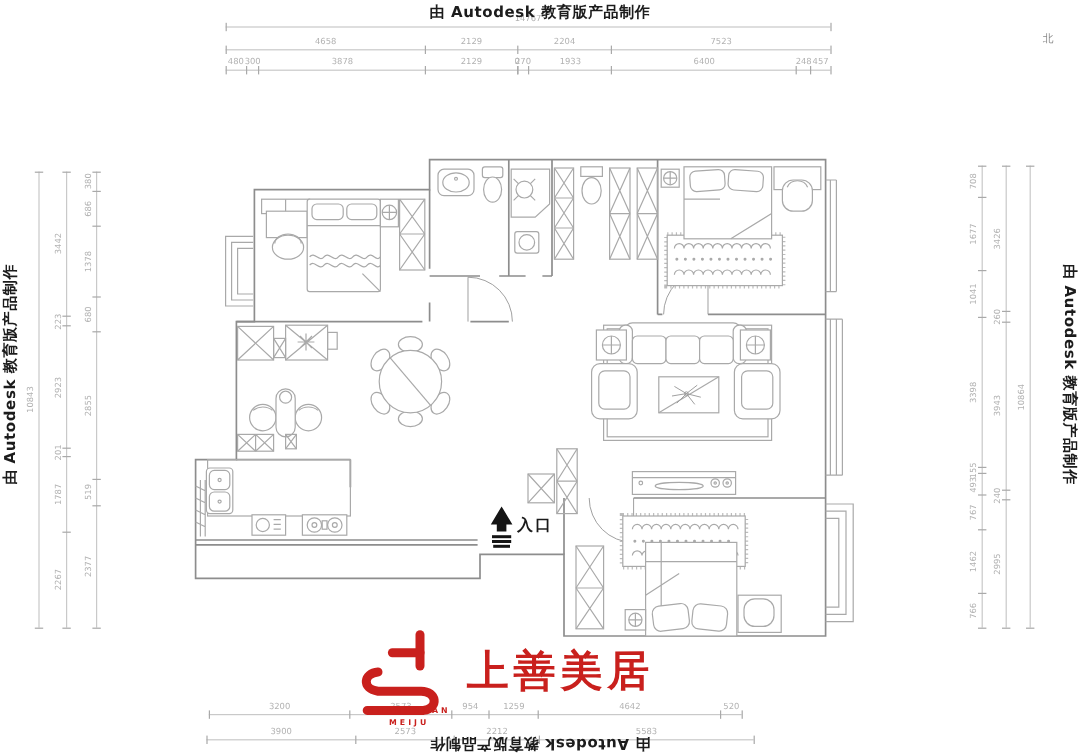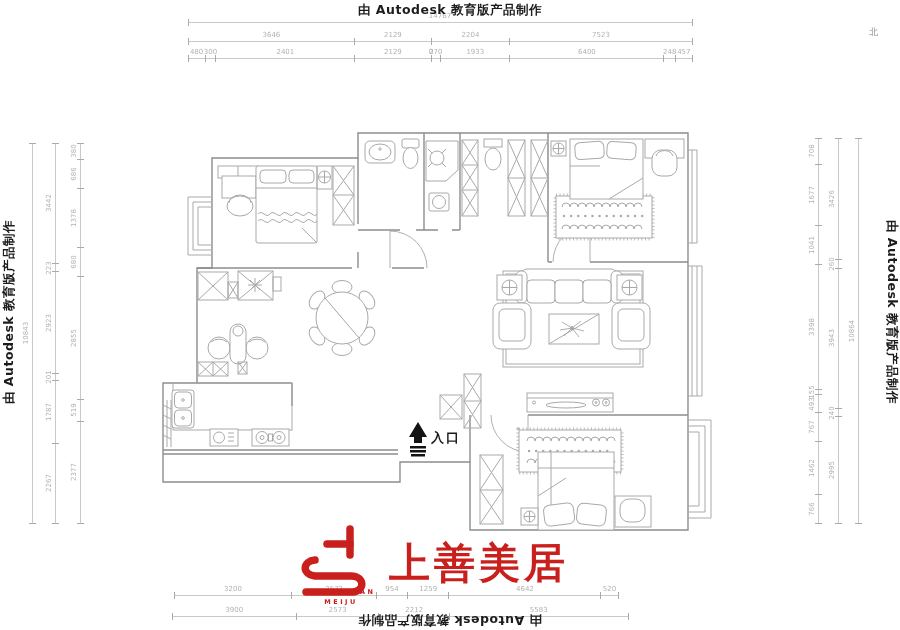--- a/index.html
+++ b/index.html
@@ -9,21 +9,21 @@
             white-space:nowrap;letter-spacing:.5px;z-index:3;}
   .north{position:absolute;left:869px;top:26px;font-size:9px;color:#8a8a8a;z-index:3;}
   .entrance-label{position:absolute;left:431px;top:429px;font-size:13px;color:#1a1a1a;
                   letter-spacing:2px;font-weight:600;z-index:3;}
   .dim-chain{position:absolute;left:0;top:0;z-index:1;}
   .dim-line{position:absolute;background:#c9c9c9;}
   .dim-tick{position:absolute;background:#a9a9a9;}
   .dim-label{position:absolute;font-size:7px;line-height:1;color:#b2b2b2;white-space:nowrap;
              transform:translate(-50%,-50%);}
   .dim-label.v{transform:translate(-50%,-50%) rotate(-90deg);}
-  .logo-cn{position:absolute;left:389px;top:541px;font-size:41px;font-weight:bold;
+  .logo-cn{position:absolute;left:389px;top:541px;font-size:35px;font-weight:bold;
            letter-spacing:4px;color:var(--logo-red,#c9201d);z-index:5;line-height:1.1;}
   .logo-en{position:absolute;transform:translateX(-50%);font-size:6.5px;font-weight:bold;
            letter-spacing:2.5px;color:var(--logo-red,#c9201d);z-index:5;}
   svg .w{stroke:#8d8d8d;stroke-width:1.4;fill:none;}
   svg .f{stroke:#a9a9a9;stroke-width:1;fill:none;}
   svg .ff{stroke:#a9a9a9;stroke-width:1;fill:#ffffff;}
   svg .d{stroke:#9c9c9c;stroke-width:.8;fill:none;}
   svg .fr{stroke:#bcbcbc;stroke-width:5;stroke-dasharray:1 2.6;fill:none;}
   svg .dots{stroke:#aaaaaa;stroke-width:2.4;stroke-dasharray:0.1 7;stroke-linecap:round;fill:none;}
   svg .blk{fill:#141414;stroke:none;}
@@ -263,41 +263,41 @@
       <div class="dim-tick" style="left: 691.5px; top: 19px; width: 1px; height: 7px;"></div>
       <div class="dim-label" style="left: 440px; top: 16px;">14767</div>
     </div>
     <div class="dim-chain">
       <div class="dim-line" style="left: 188px; top: 41px; width: 504px; height: 1px;"></div>
       <div class="dim-tick" style="left: 187.5px; top: 38px; width: 1px; height: 7px;"></div>
       <div class="dim-tick" style="left: 354.283px; top: 38px; width: 1px; height: 7px;"></div>
       <div class="dim-tick" style="left: 430.513px; top: 38px; width: 1px; height: 7px;"></div>
       <div class="dim-tick" style="left: 509.428px; top: 38px; width: 1px; height: 7px;"></div>
       <div class="dim-tick" style="left: 691.5px; top: 38px; width: 1px; height: 7px;"></div>
-      <div class="dim-label" style="left: 271.391px; top: 35px;">3646</div>
+      <div class="dim-label" style="left: 271.391px; top: 35px;">4658</div>
       <div class="dim-label" style="left: 392.898px; top: 35px;">2129</div>
       <div class="dim-label" style="left: 470.471px; top: 35px;">2204</div>
       <div class="dim-label" style="left: 600.964px; top: 35px;">7523</div>
     </div>
     <div class="dim-chain">
       <div class="dim-line" style="left: 188px; top: 58px; width: 504px; height: 1px;"></div>
       <div class="dim-tick" style="left: 187.5px; top: 55px; width: 1px; height: 7px;"></div>
       <div class="dim-tick" style="left: 204.687px; top: 55px; width: 1px; height: 7px;"></div>
       <div class="dim-tick" style="left: 215.428px; top: 55px; width: 1px; height: 7px;"></div>
       <div class="dim-tick" style="left: 354.283px; top: 55px; width: 1px; height: 7px;"></div>
       <div class="dim-tick" style="left: 430.513px; top: 55px; width: 1px; height: 7px;"></div>
       <div class="dim-tick" style="left: 430.513px; top: 55px; width: 1px; height: 7px;"></div>
       <div class="dim-tick" style="left: 440.18px; top: 55px; width: 1px; height: 7px;"></div>
       <div class="dim-tick" style="left: 509.428px; top: 55px; width: 1px; height: 7px;"></div>
       <div class="dim-tick" style="left: 663.393px; top: 55px; width: 1px; height: 7px;"></div>
       <div class="dim-tick" style="left: 675.137px; top: 55px; width: 1px; height: 7px;"></div>
       <div class="dim-tick" style="left: 691.5px; top: 55px; width: 1px; height: 7px;"></div>
       <div class="dim-label" style="left: 196.593px; top: 52px;">480</div>
       <div class="dim-label" style="left: 210.558px; top: 52px;">300</div>
-      <div class="dim-label" style="left: 285.355px; top: 52px;">2401</div>
+      <div class="dim-label" style="left: 285.355px; top: 52px;">3878</div>
       <div class="dim-label" style="left: 392.898px; top: 52px;">2129</div>
       <div class="dim-label" style="left: 431.013px; top: 52px;">0</div>
       <div class="dim-label" style="left: 435.847px; top: 52px;">270</div>
       <div class="dim-label" style="left: 475.304px; top: 52px;">1933</div>
       <div class="dim-label" style="left: 586.91px; top: 52px;">6400</div>
       <div class="dim-label" style="left: 669.765px; top: 52px;">248</div>
       <div class="dim-label" style="left: 683.818px; top: 52px; text-align: right;">457</div>
     </div>
     <div class="dim-chain">
       <div class="dim-line" style="left: 174px; top: 595px; width: 444px; height: 1px;"></div>

